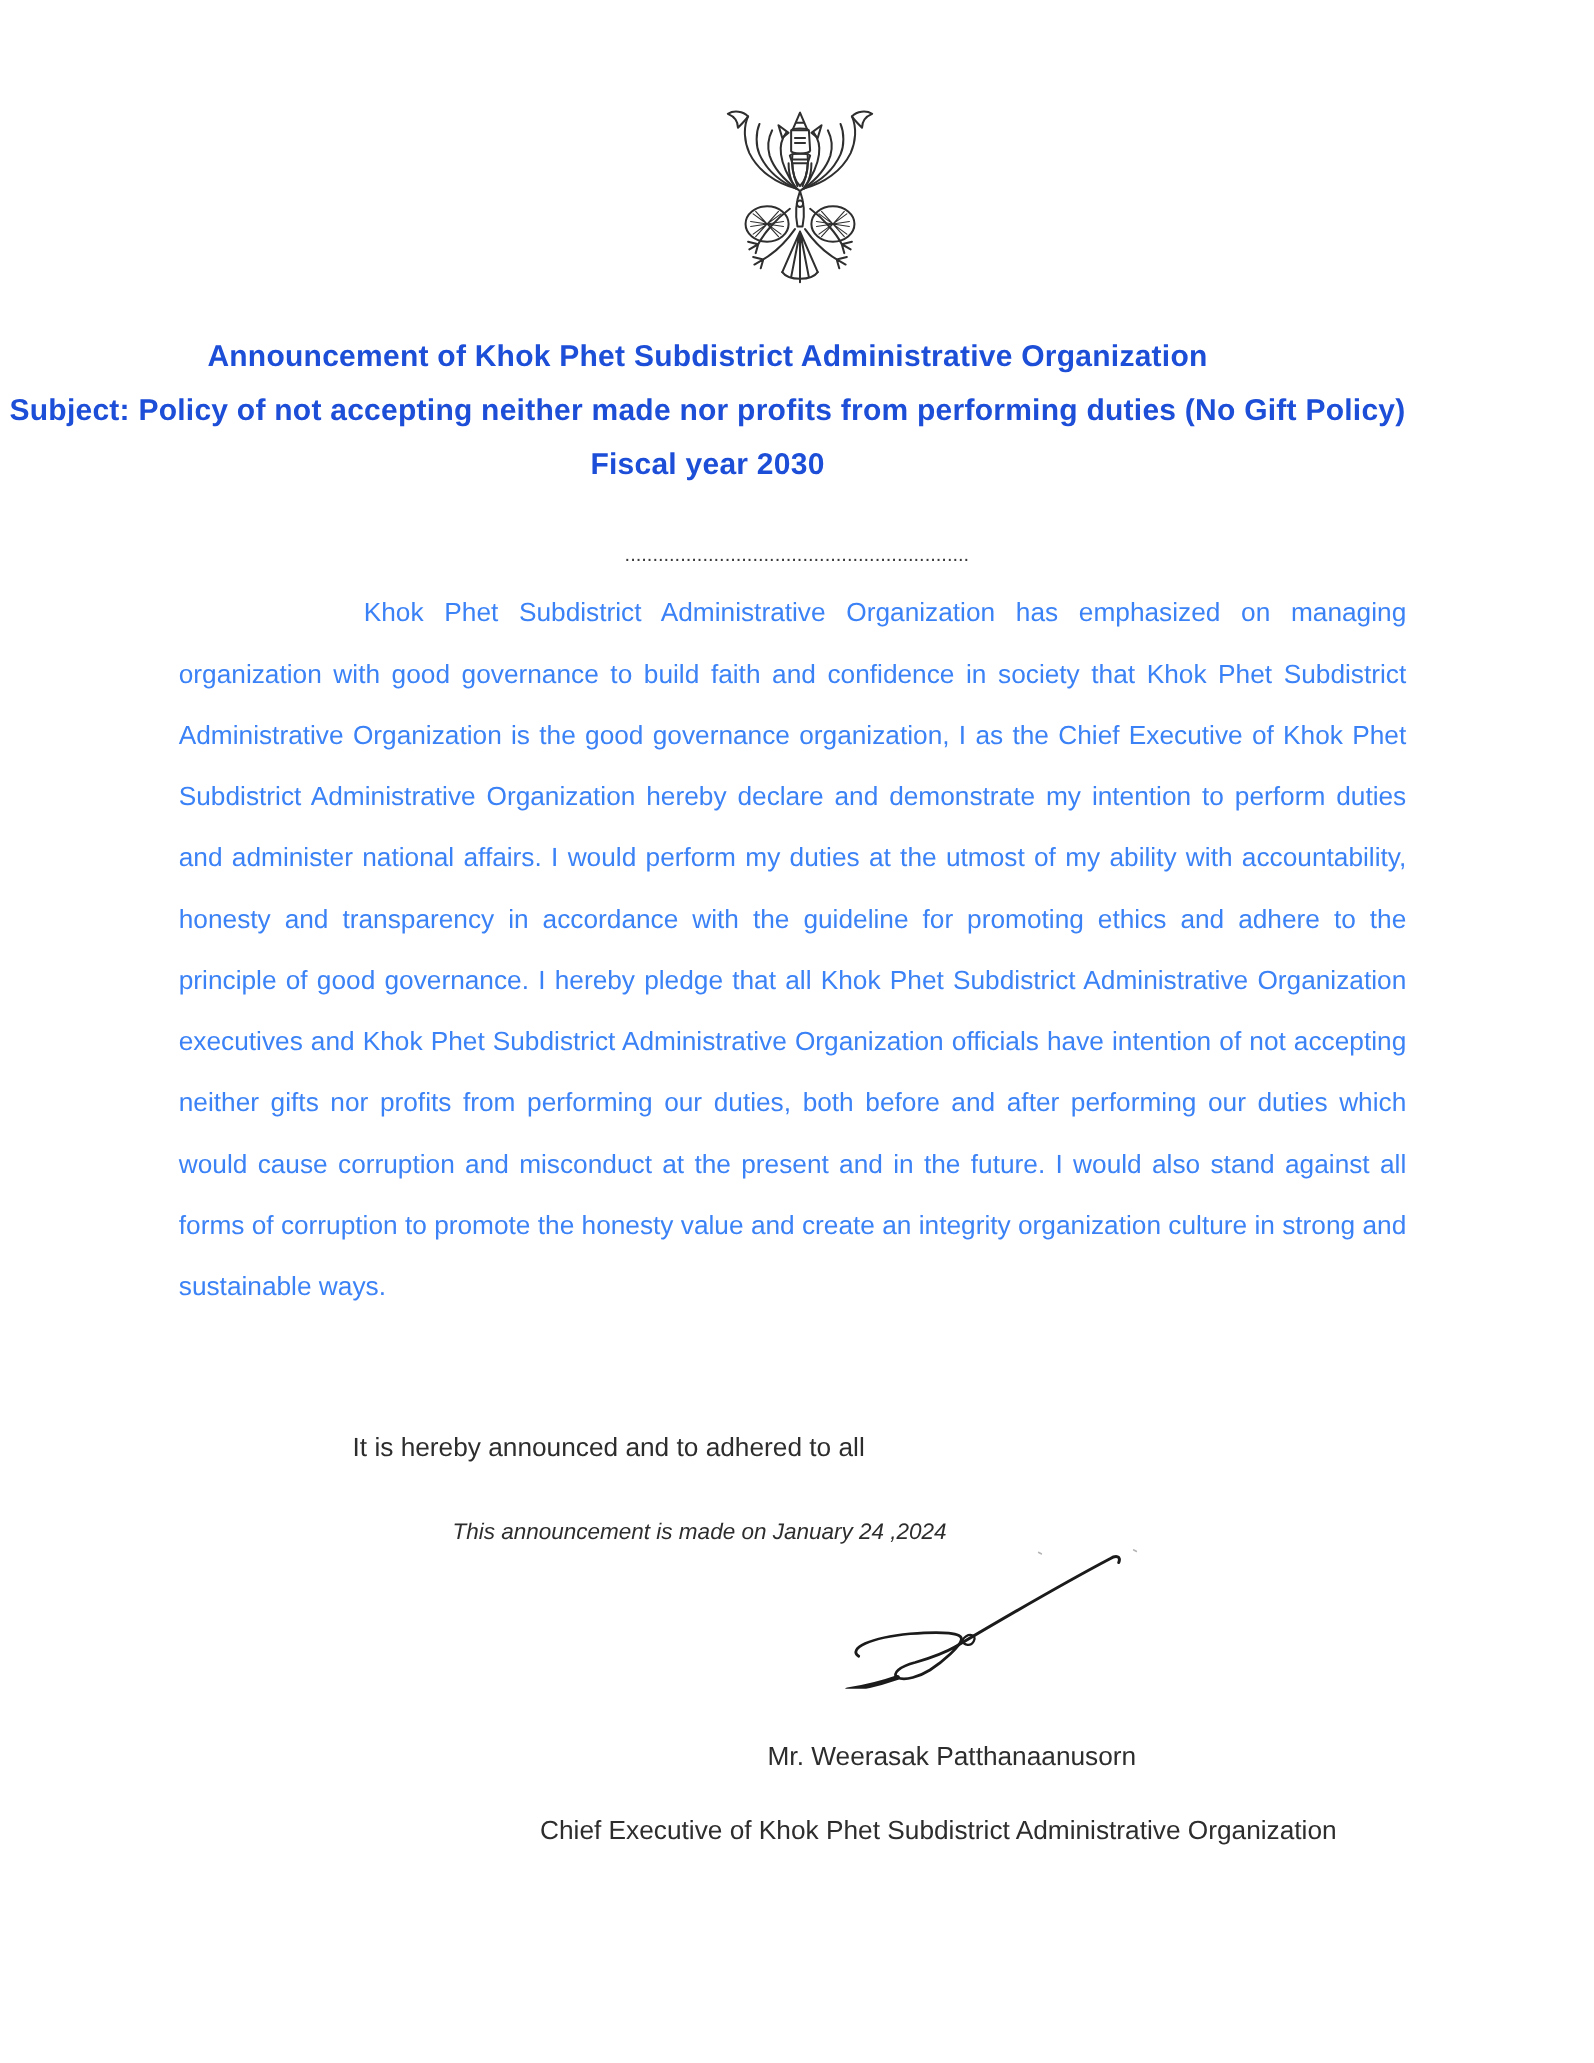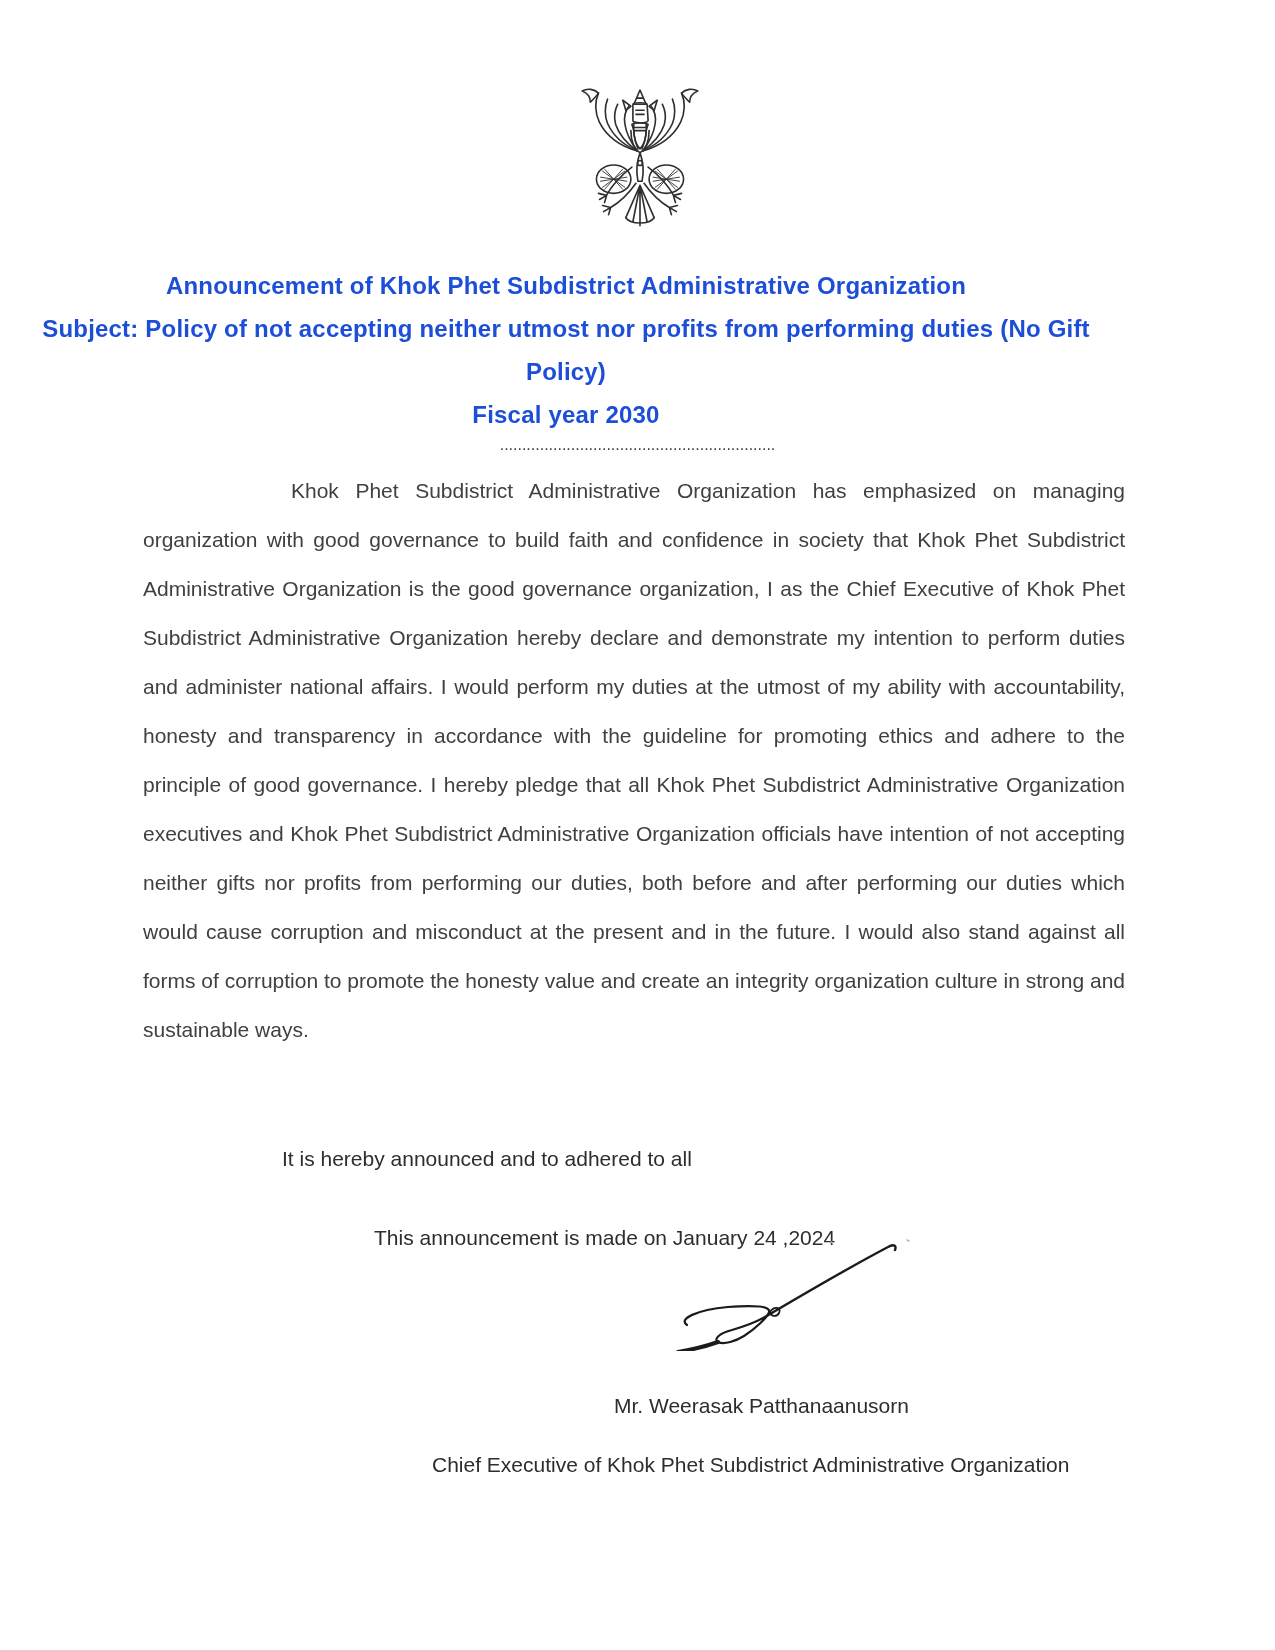--- a/index.html
+++ b/index.html
@@ -45,38 +45,39 @@
   }
   .body-paragraph {
     position: absolute;
     left: 143px;
     top: 466px;
     width: 982px;
     font-size: 21px;
     line-height: 49px;
     text-align: justify;
     text-indent: 148px;
-    color: #404040;
+    color: #3b82f6;
     margin: 0;
   }
   .closing-line {
     position: absolute;
     left: 282px;
     top: 1135px;
     font-size: 21px;
     line-height: 47px;
     margin: 0;
   }
   .date-line {
     position: absolute;
     left: 362px;
     top: 1202px;
-    font-size: 21px;
+    font-size: 18px;
     line-height: 47px;
-    margin: 12px;
+    margin: 0;
+    font-style: italic;
   }
   .signature {
     position: absolute;
     left: 652px;
     top: 1233px;
     width: 260px;
     height: 118px;
   }
   .signatory-name {
     position: absolute;
@@ -151,21 +152,21 @@
       <path d="M91,96 C98,106 106,114 116,120 M116,120 L124,118 M116,120 L123,124 M116,120 L118,127"></path>
       <path d="M83,96 C76,106 68,114 58,120 M58,120 L50,118 M58,120 L51,124 M58,120 L56,127"></path>
 
       <path d="M87,98 L73,130 M87,98 L80,134 M87,98 L87,138 M87,98 L94,134 M87,98 L101,130"></path>
       <path d="M73,130 C78,137 96,137 101,130"></path>
     </g>
   </svg>
 
   <div class="title-block">
     <div>Announcement of  Khok Phet Subdistrict Administrative Organization</div>
-    <div>Subject: Policy of not accepting neither utmost nor profits from performing duties (No Gift Policy)</div>
+    <div>Subject: Policy of not accepting neither made nor profits from performing duties (No Gift Policy)</div>
     <div>Fiscal year 2030</div>
   </div>
 
   <div class="dots-line">..............................................................</div>
 
   <p class="body-paragraph">Khok Phet Subdistrict Administrative Organization has emphasized on managing organization with good governance to build faith and confidence in society that Khok Phet Subdistrict Administrative Organization is the good governance organization, I as the Chief Executive of Khok Phet Subdistrict Administrative Organization hereby declare and demonstrate my intention to perform duties and administer national affairs. I would perform my duties at the utmost of my ability with accountability, honesty and transparency in accordance with the guideline for promoting ethics and adhere to the principle of good governance. I hereby pledge that all Khok Phet Subdistrict Administrative Organization executives and Khok Phet Subdistrict Administrative Organization officials have intention of not accepting neither gifts nor profits from performing our duties, both before and after performing our duties which would cause corruption and misconduct at the present and in the future. I would also stand against all forms of corruption to promote the honesty value and create an integrity organization culture in strong and sustainable ways.</p>
 
   <p class="closing-line">It is hereby announced and to adhered to all</p>
   <p class="date-line">This announcement is made on January 24 ,2024</p>
 

